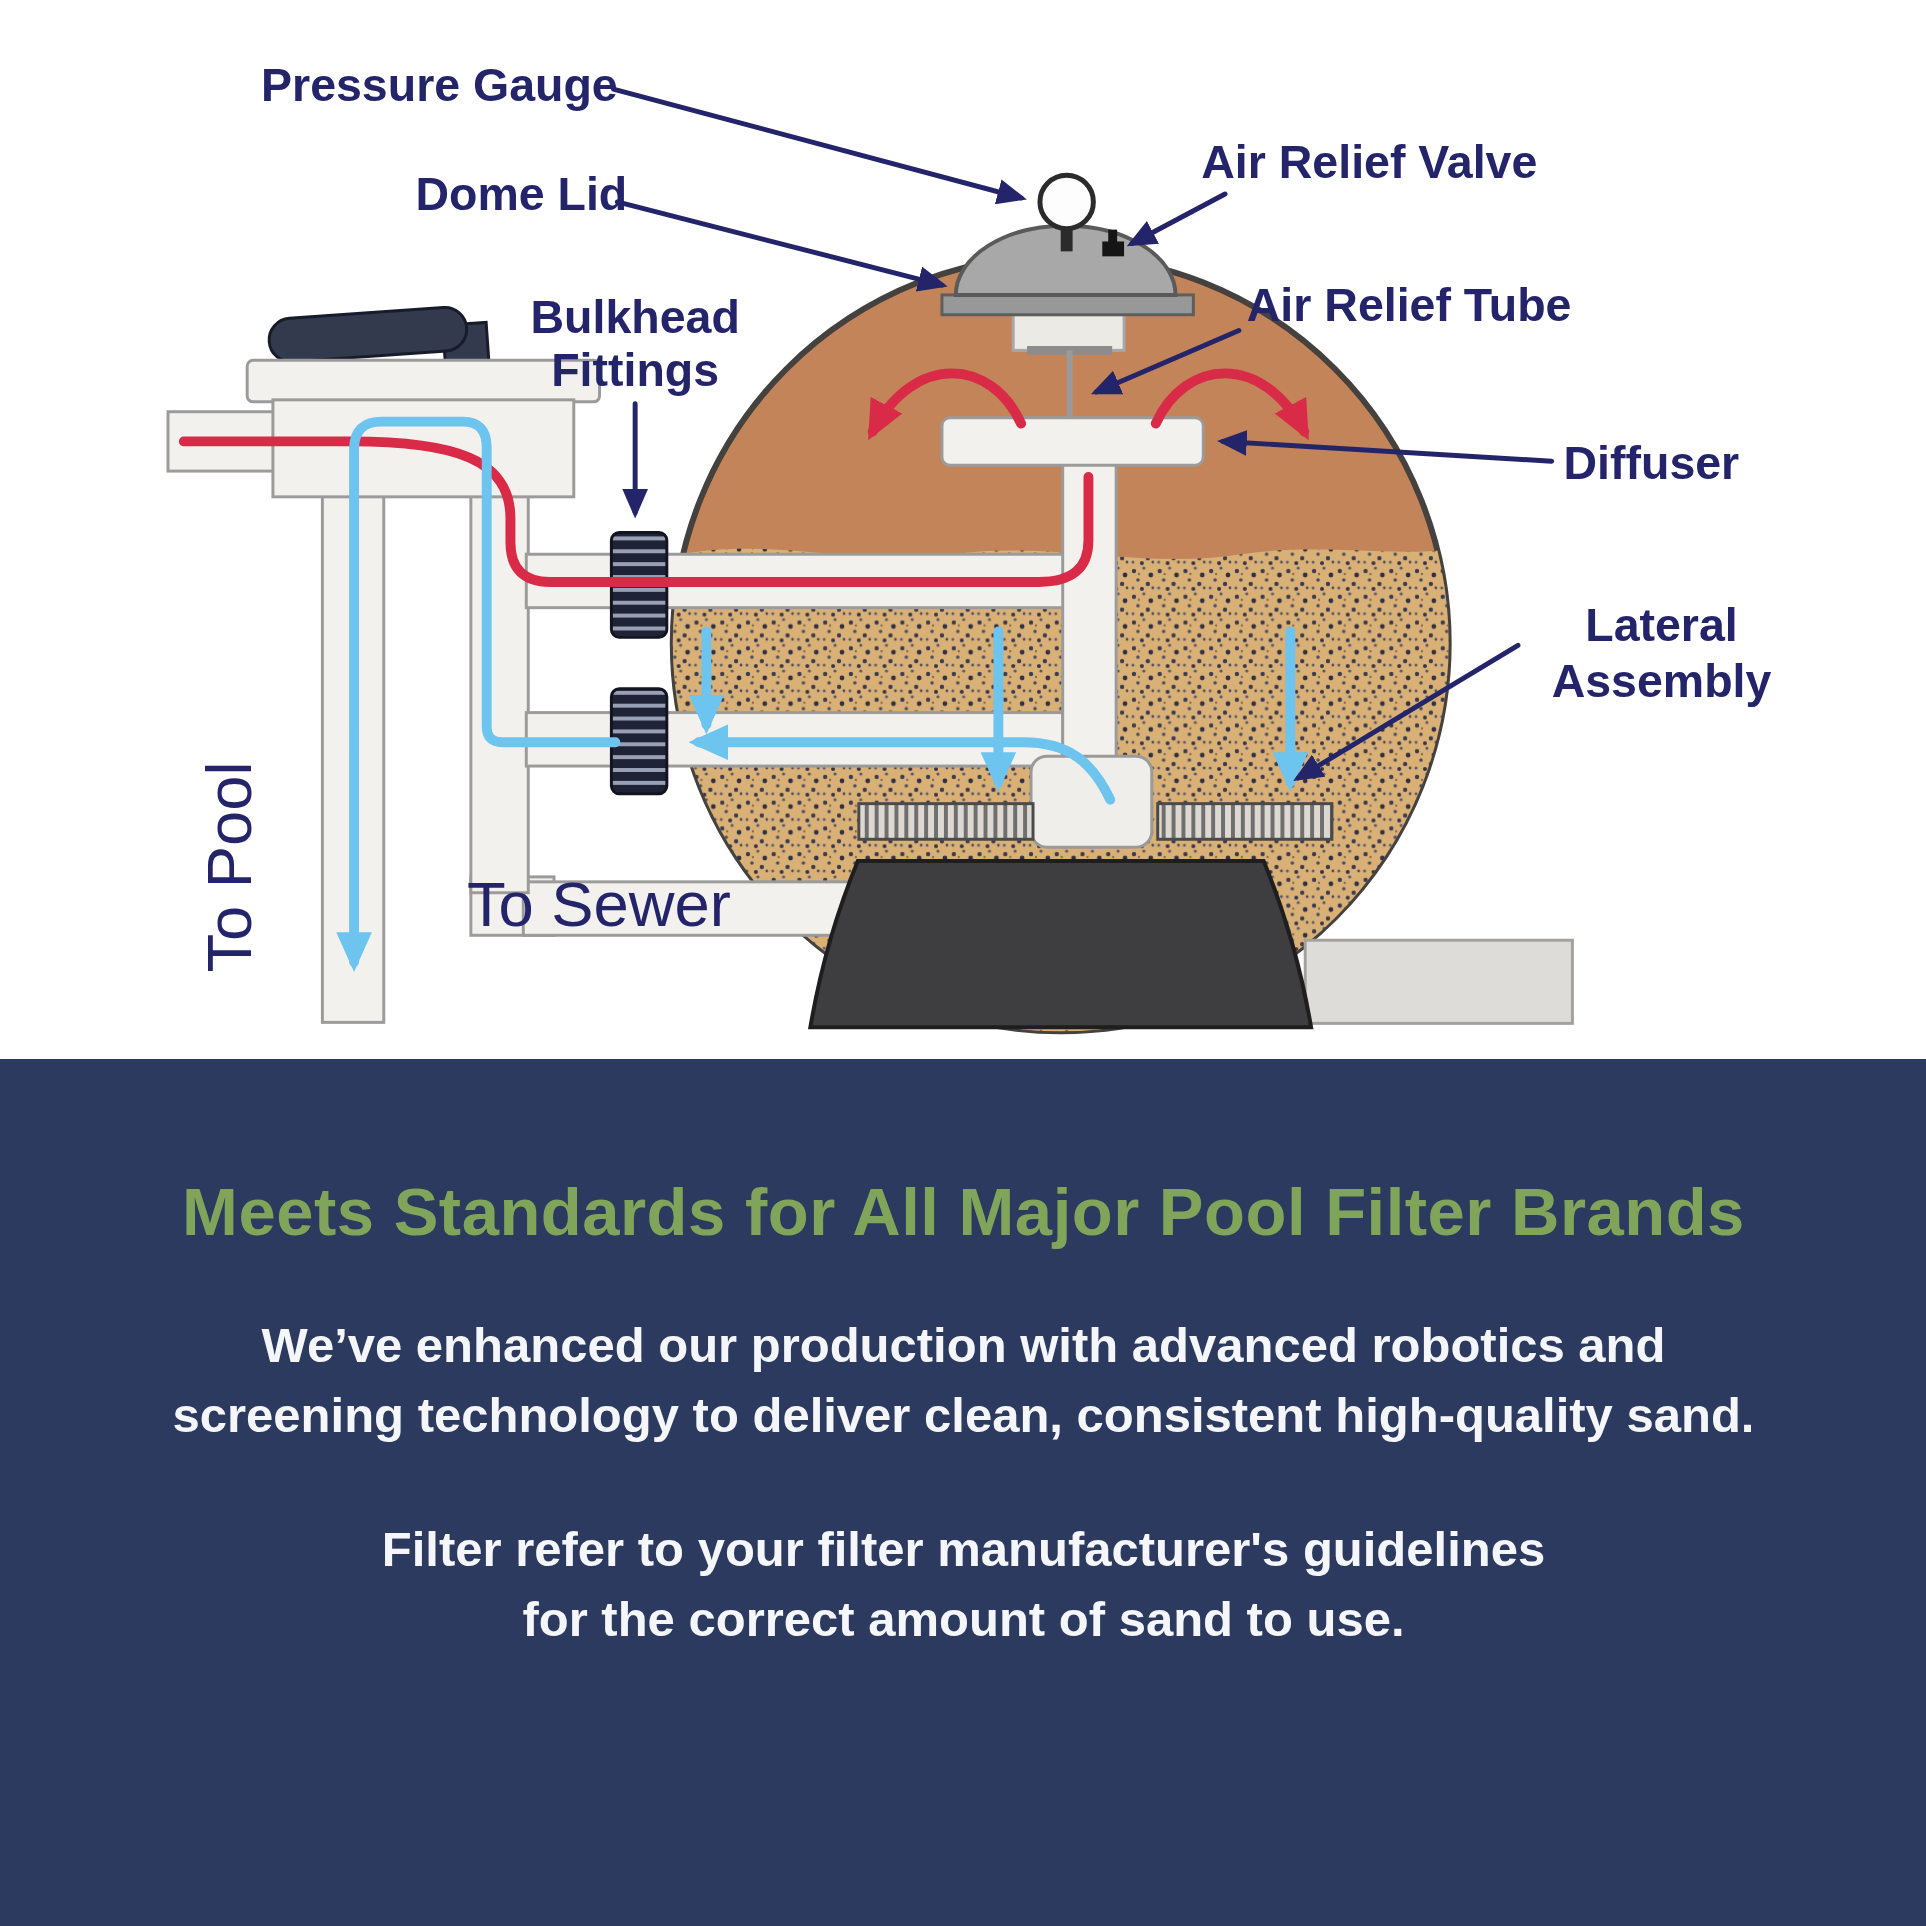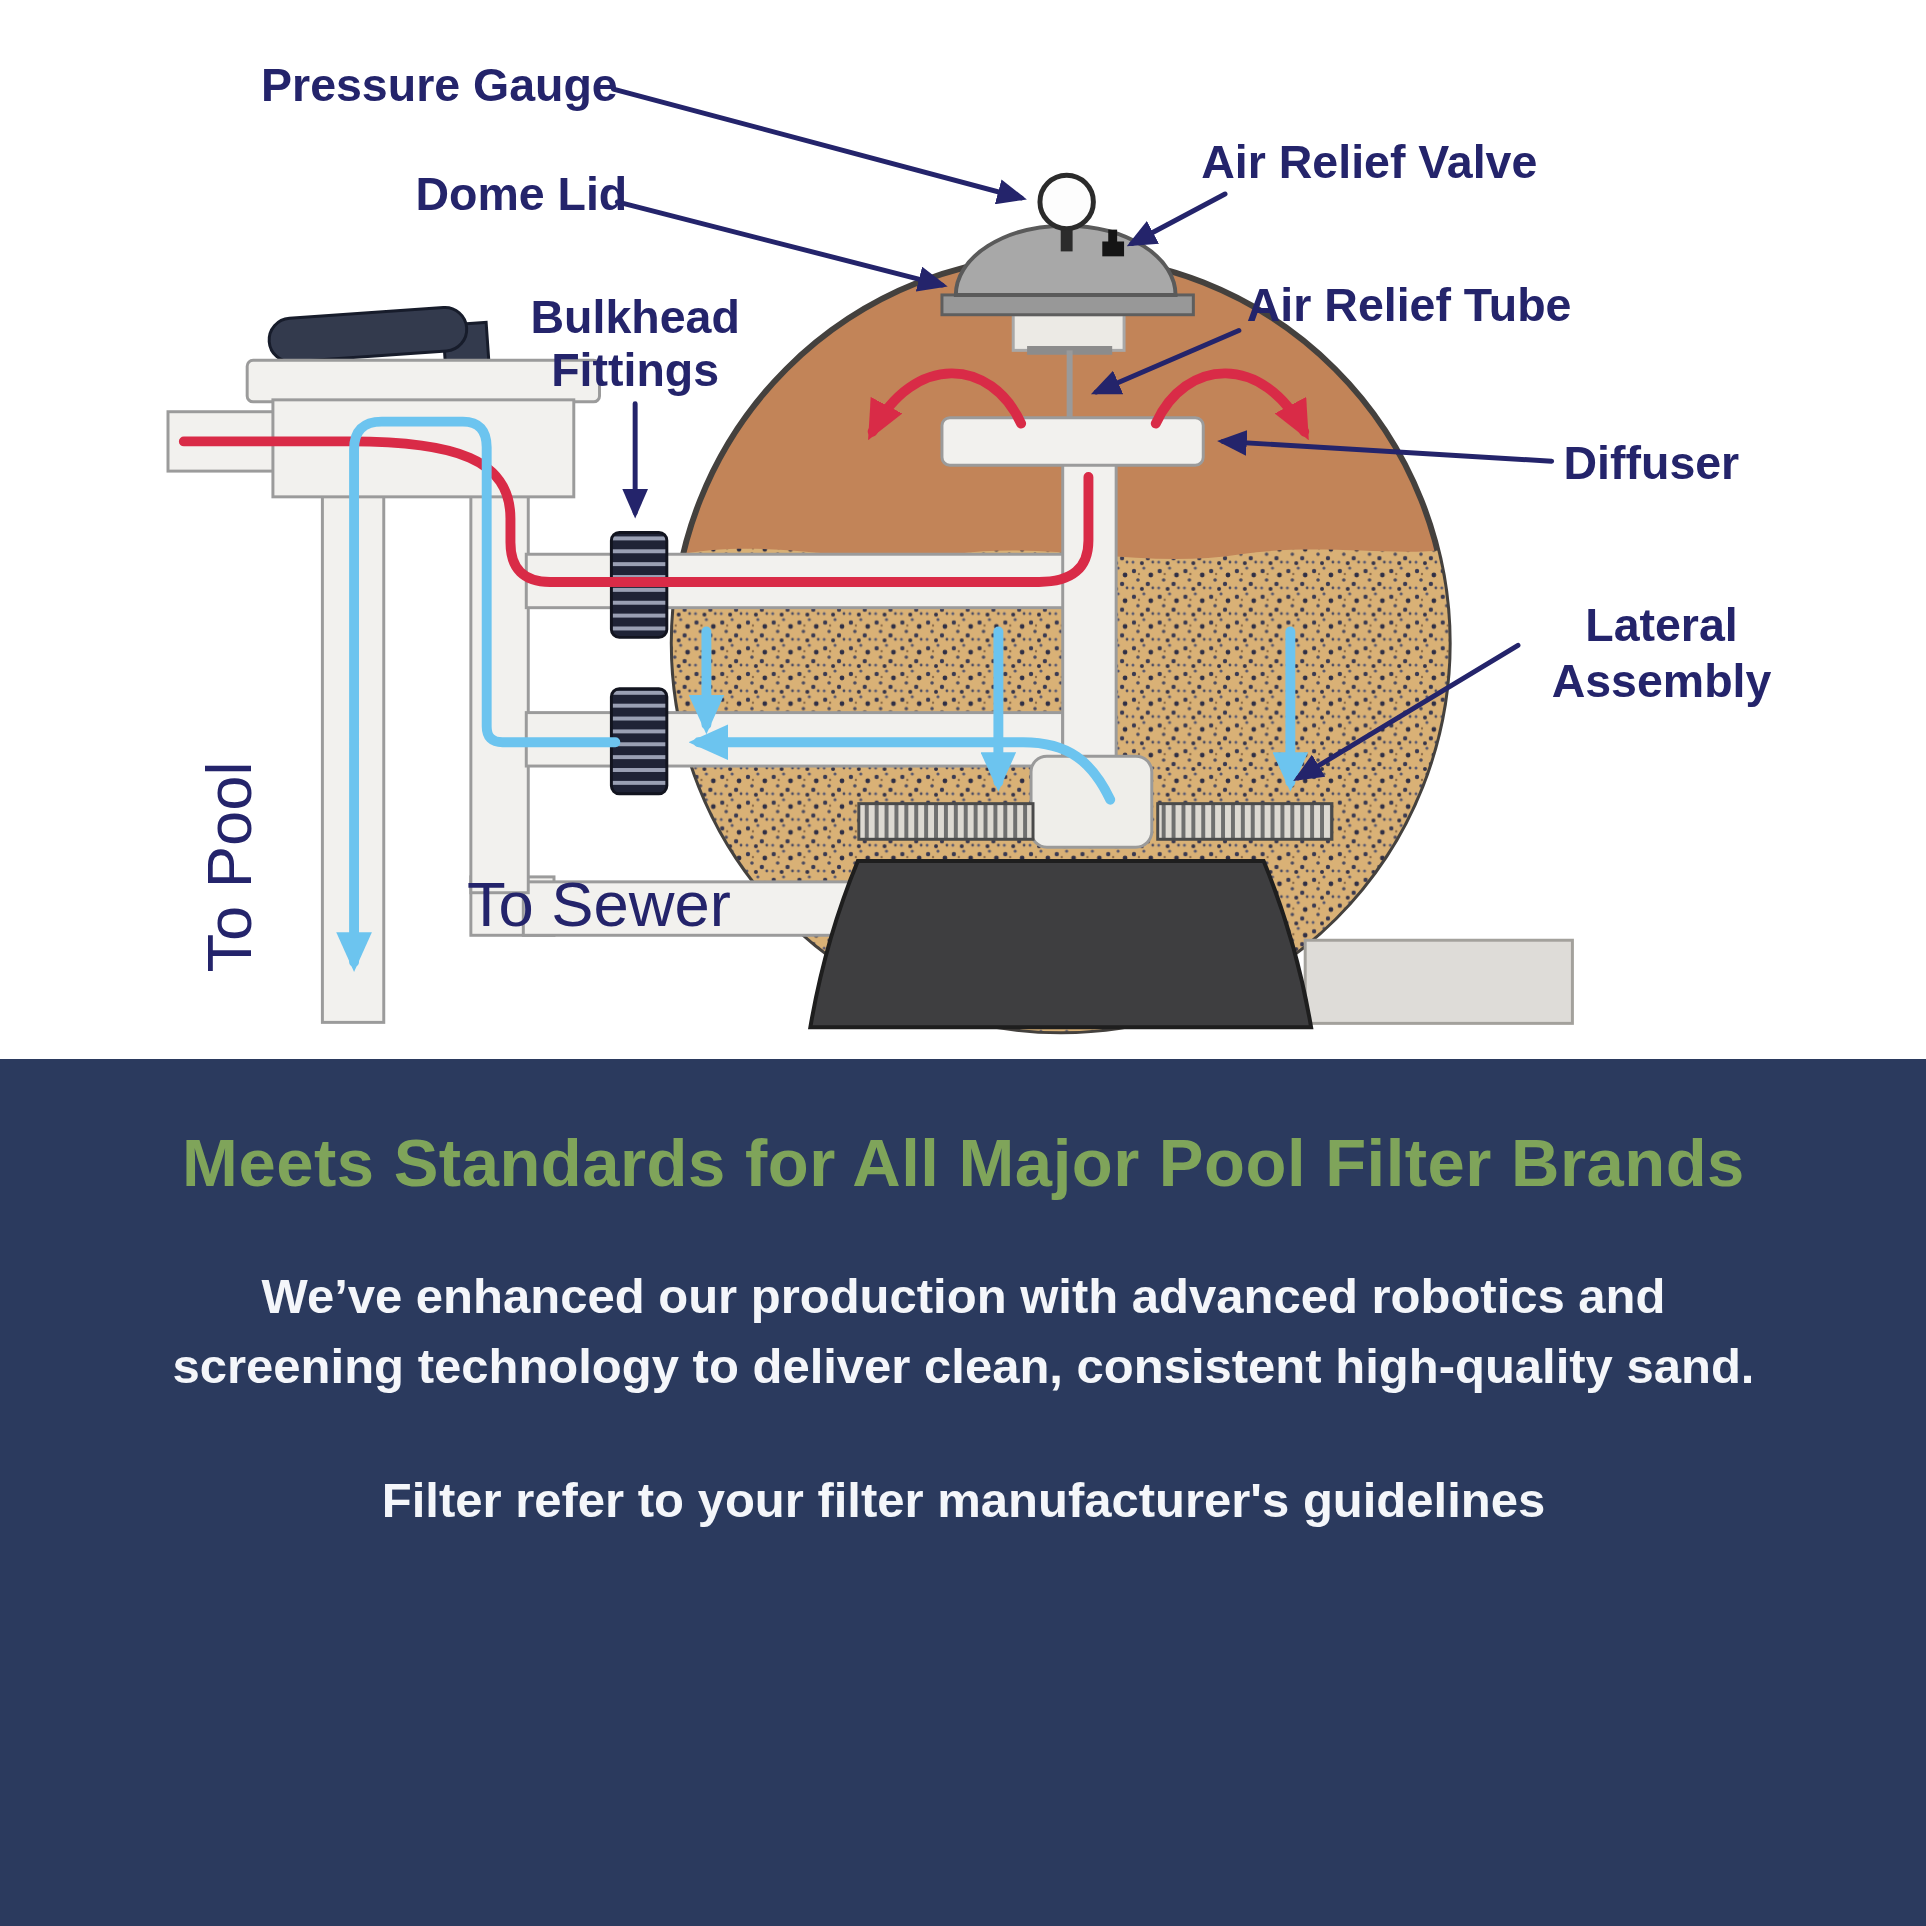--- a/index.html
+++ b/index.html
@@ -3,21 +3,21 @@
 <meta charset="utf-8">
 <style>
   html,body{margin:0;padding:0;}
   body{width:1927px;height:1927px;background:#ffffff;font-family:"Liberation Sans",sans-serif;}
   .page{width:1927px;height:1927px;display:flex;flex-direction:column;overflow:hidden;}
   .diagram-wrap{width:1927px;height:1059px;background:#ffffff;padding-left:23px;}
   svg{display:block;}
   .callout{fill:#24246b;font-size:47px;font-weight:700;}
   .flowlabel{fill:#24246b;font-size:64px;font-weight:400;}
   .panel{width:1927px;height:867px;background:#2b3a5e;color:#f4f6fa;display:flex;flex-direction:column;
-         align-items:center;box-sizing:border-box;padding-top:65px;text-align:center;}
+         align-items:center;box-sizing:border-box;padding-top:114px;text-align:center;}
   .panel h1{margin:0 0 61px 0;font-size:67px;font-weight:700;color:#7fa45a;letter-spacing:0.5px;}
   .panel p{margin:0;font-size:49px;line-height:1.42;font-weight:700;}
   .panel .p1{margin-bottom:65px;}
 </style>
 </head>
 <body>
 
 <div class="page">
 
   <div class="diagram-wrap">
@@ -155,17 +155,17 @@
       </g>
 
       <text class="flowlabel" transform="rotate(-90 230 876)" x="230" y="876" text-anchor="middle">To Pool</text>
       <text class="flowlabel" x="448" y="936">To Sewer</text>
     </svg>
   </div>
 
   <div class="panel">
     <h1>Meets Standards for All Major Pool Filter Brands</h1>
     <p class="p1"><span>We’ve enhanced our production with advanced robotics and</span><br><span>screening technology to deliver clean, consistent high-quality sand.</span></p>
-    <p><span>Filter refer to your filter manufacturer's guidelines</span><br></p>
+    <p><span>Filter refer to your filter manufacturer's guidelines</span><br><span>for the correct amount of sand to use.</span></p>
   </div>
 
 </div>
 
 
 </body></html>

